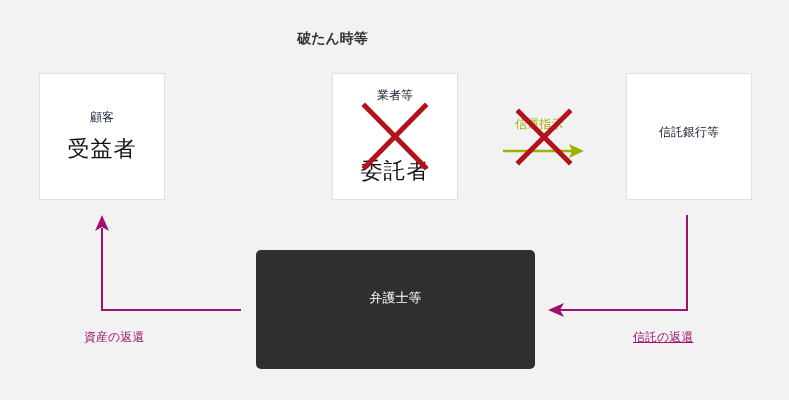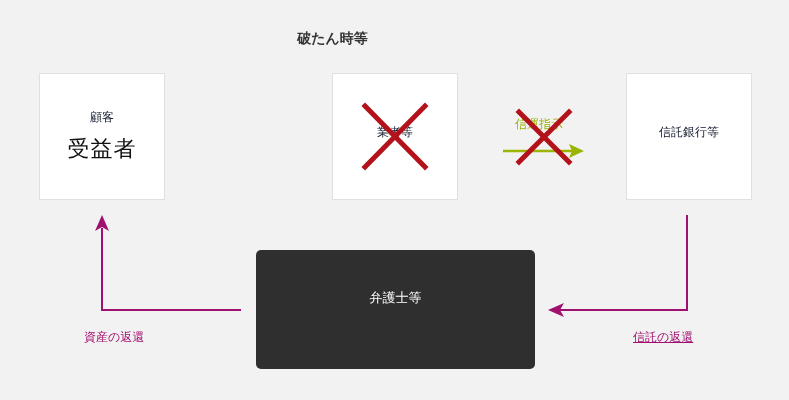--- a/index.html
+++ b/index.html
@@ -34,20 +34,21 @@
 
 <div class="title">破たん時等</div>
 
 <div class="box" style="left:39px; top:73px;">
   <div class="sub">顧客</div>
   <div class="main">受益者</div>
 </div>
 
 <div class="box" style="left:332px; top:73px;gap:44px;">
   <div class="sub">業者等</div>
+  <div class="main">委託者</div>
 </div>
 
 <div class="box" style="left:626px; top:73px;">
   <div class="sub">信託銀行等</div>
 </div>
 
 <div class="dark">
   <div class="sub">弁護士等</div>
 </div>
 

